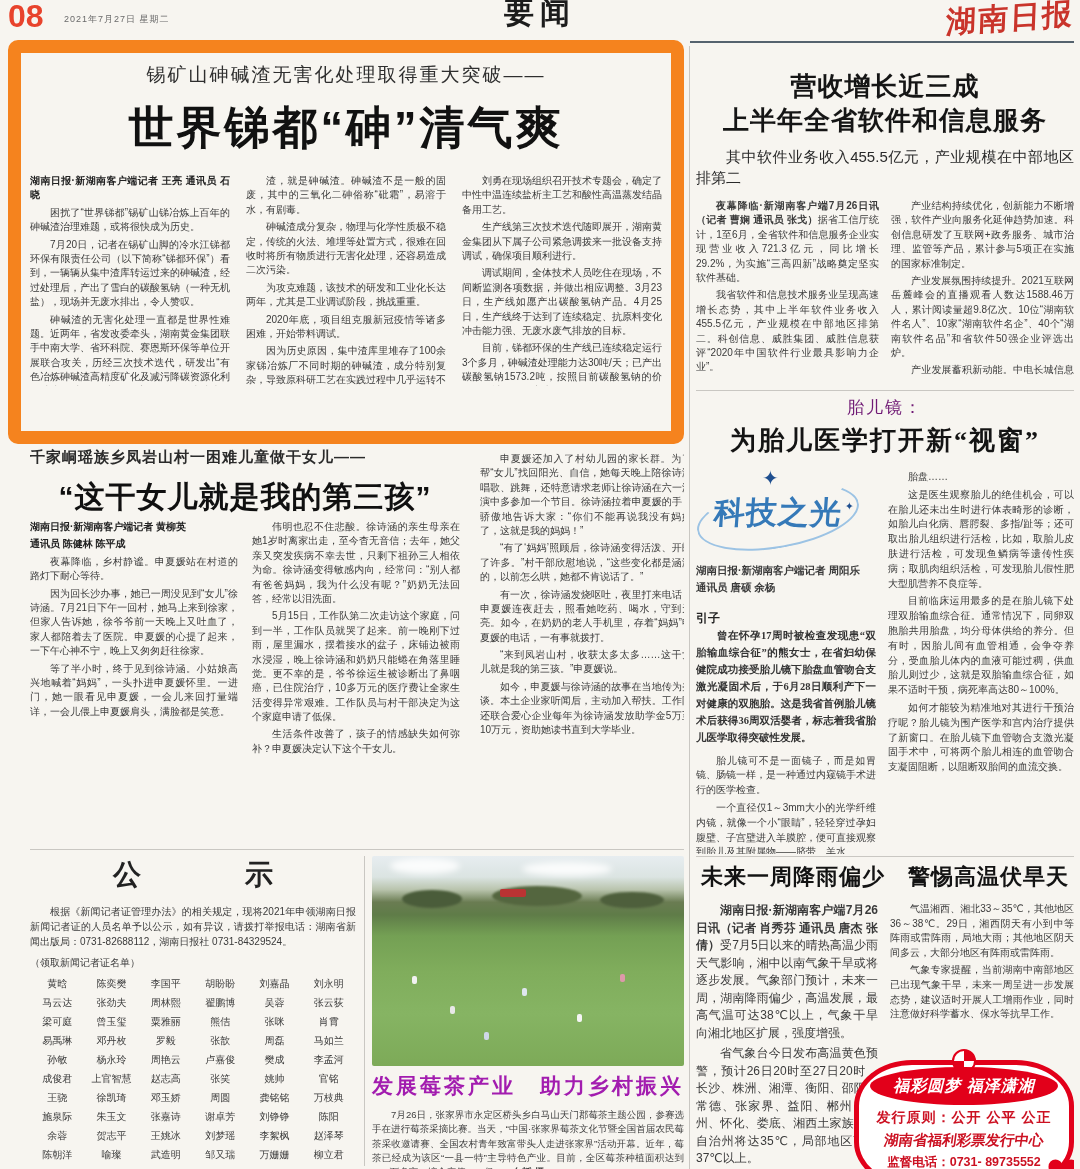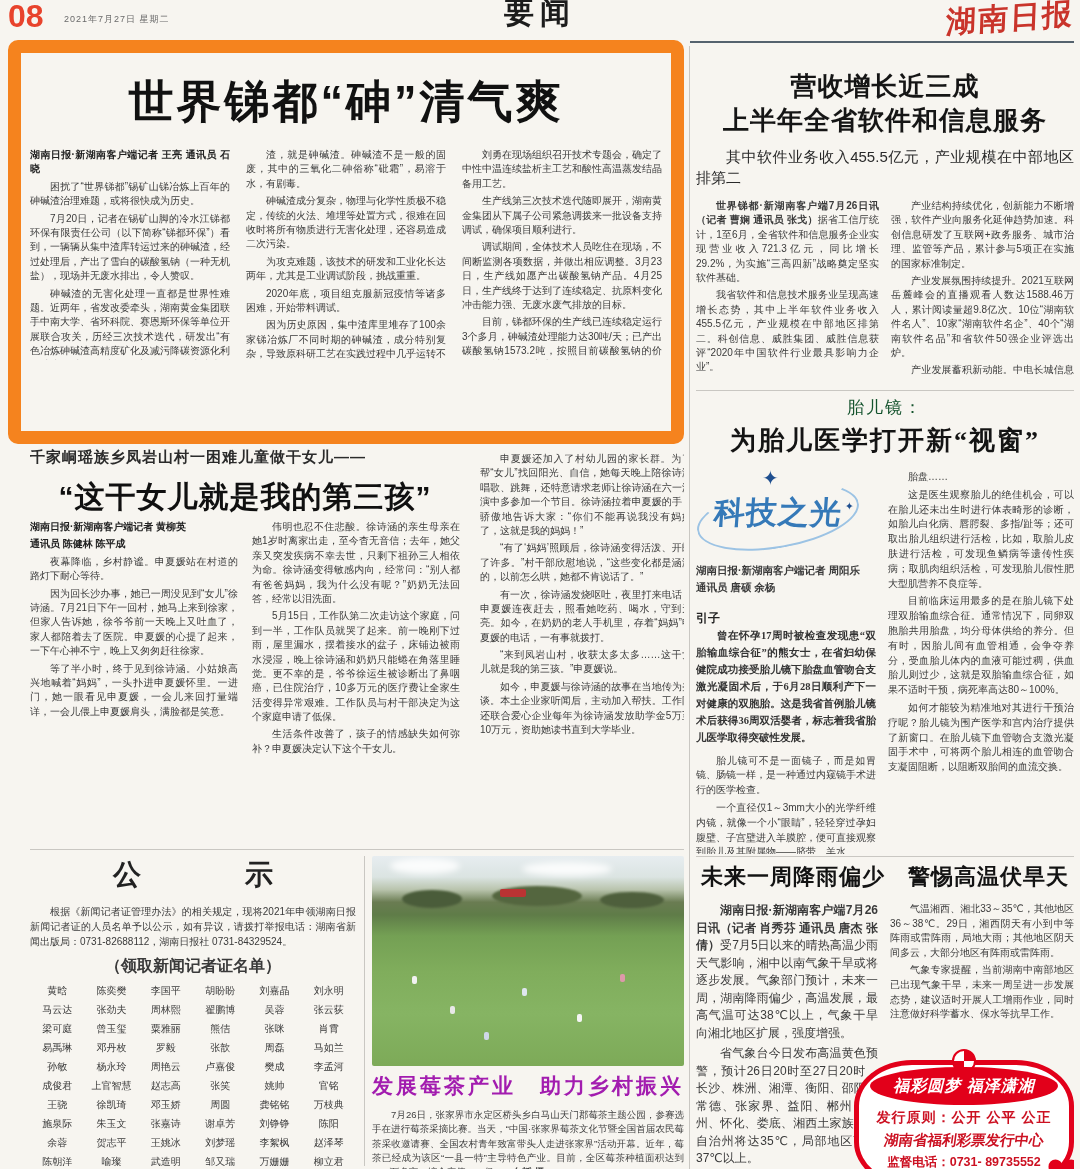--- a/index.html
+++ b/index.html
@@ -31,40 +31,40 @@
   .story-head{position:absolute;left:0;top:0;width:430px;}
   .story-kicker{font-size:15px;font-weight:bold;color:#2b2b2b;letter-spacing:1px;}
   .story-headline{font-size:30px;font-weight:800;color:#101010;letter-spacing:1px;margin-top:10px;text-align:center;}
   .story-side{position:absolute;left:442px;top:4px;width:212px;font-size:10px;line-height:1.44;height:392px;overflow:hidden;margin-left:8px;}
   .story-cols{position:absolute;left:0;top:72px;width:430px;display:flex;gap:14px;height:324px;overflow:hidden;}
   .story-cols .col{flex:1;font-size:10px;line-height:1.44;}
   
   .notice{left:30px;top:856px;width:326px;height:310px;overflow:hidden;}
   .notice-title{text-align:center;font-size:28px;font-weight:800;color:#222;letter-spacing:38px;text-indent:38px;}
   .notice-body{font-size:10px;line-height:1.5;margin-top:10px;}
-  .notice-label{text-align:center;font-size:16px;margin:7px 0;font-weight:bold;}
+  .notice-label{font-size:10px;margin:7px 0;}
   .names{display:grid;grid-template-columns:repeat(6,1fr);row-gap:5px;font-size:10px;justify-items:center;margin-top:4px;}
   
   .photo{left:372px;top:856px;width:312px;height:210px;overflow:hidden;border-radius:2px;
     background:linear-gradient(180deg,#e7edf0 0%,#dbe4e2 10%,#b9c4ad 16%,#6a7c52 22%,#5f7c48 28%,#74a054 38%,#80ad5c 55%,#86b463 75%,#7daa58 100%);}
   .photo .cloud{position:absolute;background:rgba(255,255,255,.85);border-radius:50%;filter:blur(3px);}
   .photo .blob{position:absolute;border-radius:50%;filter:blur(1px);}
   .photo .person{position:absolute;width:5px;height:8px;border-radius:2px;}
   .caption-block{left:372px;top:1072px;width:312px;}
   .caption-title{text-align:center;font-size:21px;font-weight:800;color:#a21caf;letter-spacing:3px;}
   .caption-text{font-size:9.5px;line-height:1.5;margin-top:8px;color:#3f3f3f;}
   
   .rcol{left:696px;top:44px;width:378px;height:1125px;}
   .soft{position:absolute;left:0;top:26px;width:378px;height:316px;overflow:hidden;}
   .soft-headline{text-align:center;font-size:26px;font-weight:800;color:#151515;line-height:1.3;letter-spacing:1px;}
   .soft-subhead{font-size:15px;color:#2a2a2a;line-height:1.45;margin-top:8px;text-indent:2em;}
   .soft-cols{display:flex;gap:12px;margin-top:10px;height:176px;overflow:hidden;}
   .soft-cols .col{flex:1;font-size:10px;line-height:1.44;}
   .feto{position:absolute;left:0;top:352px;width:378px;height:458px;overflow:hidden;}
-  .feto-kicker{text-align:center;font-size:17px;color:#14532d;letter-spacing:2px;}
+  .feto-kicker{text-align:center;font-size:17px;color:#701a75;letter-spacing:2px;}
   .feto-headline{text-align:center;font-size:26px;font-weight:800;letter-spacing:2px;color:#141414;
                  font-family:"Liberation Serif","DejaVu Serif",serif;margin-top:4px;}
   .feto-grid{display:flex;gap:12px;margin-top:12px;}
   .feto-left{width:180px;}
   .feto-right{width:186px;font-size:10px;line-height:1.48;height:372px;overflow:hidden;}
   .sci-logo{position:relative;width:176px;height:84px;}
   .sci-swoosh{position:absolute;left:0px;top:16px;width:160px;height:58px;border:2px solid #9cc3e4;border-radius:50%;
               border-top-color:transparent;transform:rotate(-10deg);}
   .sci-text{position:absolute;left:18px;top:22px;font-size:31px;font-weight:800;color:#3579b8;letter-spacing:1px;
             font-family:"Liberation Serif","DejaVu Serif",serif;transform:skewX(-4deg);}
@@ -100,20 +100,21 @@
 
 <div class="abs page-num">08</div>
 <div class="abs page-date">2021年7月27日 星期二</div>
 <div class="abs section-title">要闻</div>
 <div class="abs masthead">湖南日报</div>
 <div class="abs header-rule"></div>
 
 <div class="abs highlight-box"></div>
 
 <div class="abs main-art">
+  <div class="main-kicker">锡矿山砷碱渣无害化处理取得重大突破——</div>
   <div class="main-headline">世界锑都“砷”清气爽</div>
   <div class="main-cols justify">
     <div class="col">
       <p class="byline">湖南日报·新湖南客户端记者 王亮 通讯员 石晓</p>
     <p>困扰了“世界锑都”锡矿山锑冶炼上百年的砷碱渣治理难题，或将很快成为历史。</p>
         <p>7月20日，记者在锡矿山脚的冷水江锑都环保有限责任公司（以下简称“锑都环保”）看到，一辆辆从集中渣库转运过来的砷碱渣，经过处理后，产出了雪白的碳酸氢钠（一种无机盐），现场并无废水排出，令人赞叹。</p>
         <p>砷碱渣的无害化处理一直都是世界性难题。近两年，省发改委牵头，湖南黄金集团联手中南大学、省环科院、赛恩斯环保等单位开展联合攻关，历经三次技术迭代，研发出“有色冶炼砷碱渣高精度矿化及减污降碳资源化利用技术”，并在锑都环保实现转化，砷碱渣无害化、减量化和资源化成为现实。</p>
       </div>
     <div class="col">
         <p>渣，就是砷碱渣。砷碱渣不是一般的固废，其中的三氧化二砷俗称“砒霜”，易溶于水，有剧毒。</p>
@@ -260,21 +261,21 @@
 <div class="abs rcol">
 
   <div class="soft">
     <div class="soft-headline">
       <div>营收增长近三成</div>
       <div>上半年全省软件和信息服务</div>
     </div>
     <div class="soft-subhead justify">其中软件业务收入455.5亿元，产业规模在中部地区排第二</div>
     <div class="soft-cols justify">
       <div class="col">
-        <p class="lead"><b>世界锑都·新湖南客户端7月26日讯（记者 曹娴 通讯员 张戈）</b><span>据省工信厅统计，1至6月，全省软件和信息服务企业实现营业收入721.3亿元，同比增长29.2%，为实施“三高四新”战略奠定坚实软件基础。</span></p>
+        <p class="lead"><b>夜幕降临·新湖南客户端7月26日讯（记者 曹娴 通讯员 张戈）</b><span>据省工信厅统计，1至6月，全省软件和信息服务企业实现营业收入721.3亿元，同比增长29.2%，为实施“三高四新”战略奠定坚实软件基础。</span></p>
       <p>我省软件和信息技术服务业呈现高速增长态势，其中上半年软件业务收入455.5亿元，产业规模在中部地区排第二。科创信息、威胜集团、威胜信息获评“2020年中国软件行业最具影响力企业”。</p>
         </div>
       <div class="col">
           <p>产业结构持续优化，创新能力不断增强，软件产业向服务化延伸趋势加速。科创信息研发了互联网+政务服务、城市治理、监管等产品，累计参与5项正在实施的国家标准制定。</p>
           <p>产业发展氛围持续提升。2021互联网岳麓峰会的直播观看人数达1588.46万人，累计阅读量超9.8亿次。10位“湖南软件名人”、10家“湖南软件名企”、40个“湖南软件名品”和省软件50强企业评选出炉。</p>
           <p>产业发展蓄积新动能。中电长城信息基地及产业化项目、深信服网络安全与云计算研发基地等项目集中开工，远东控股智慧芯园等10余个项目相继落户，已有超过30家知名软件和互联网企业在长沙设立了全国总部。</p>
         </div>
     </div>
   </div>
 

